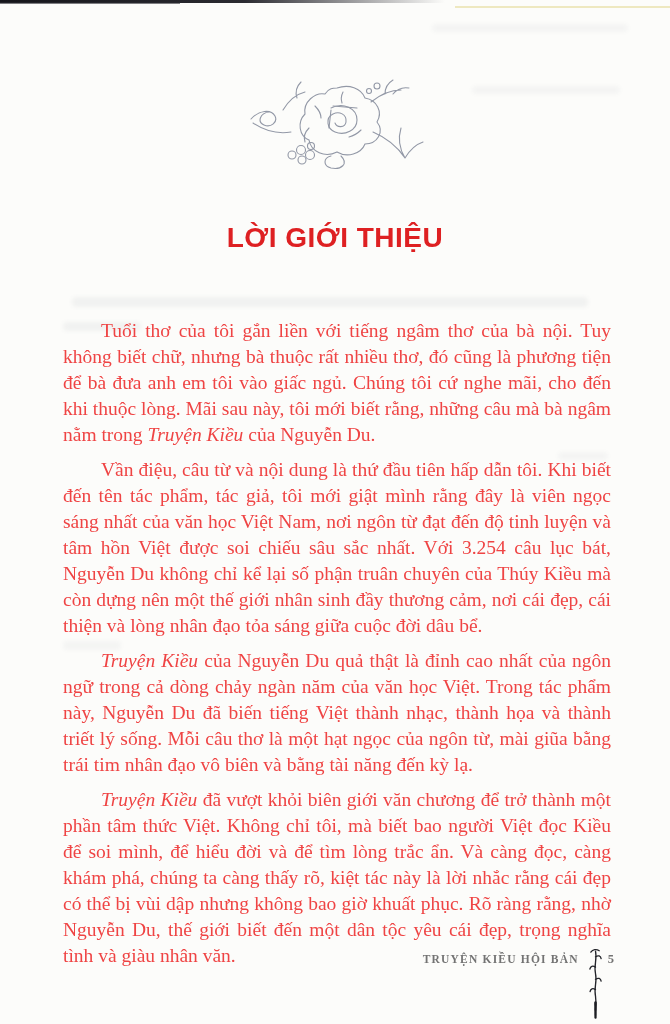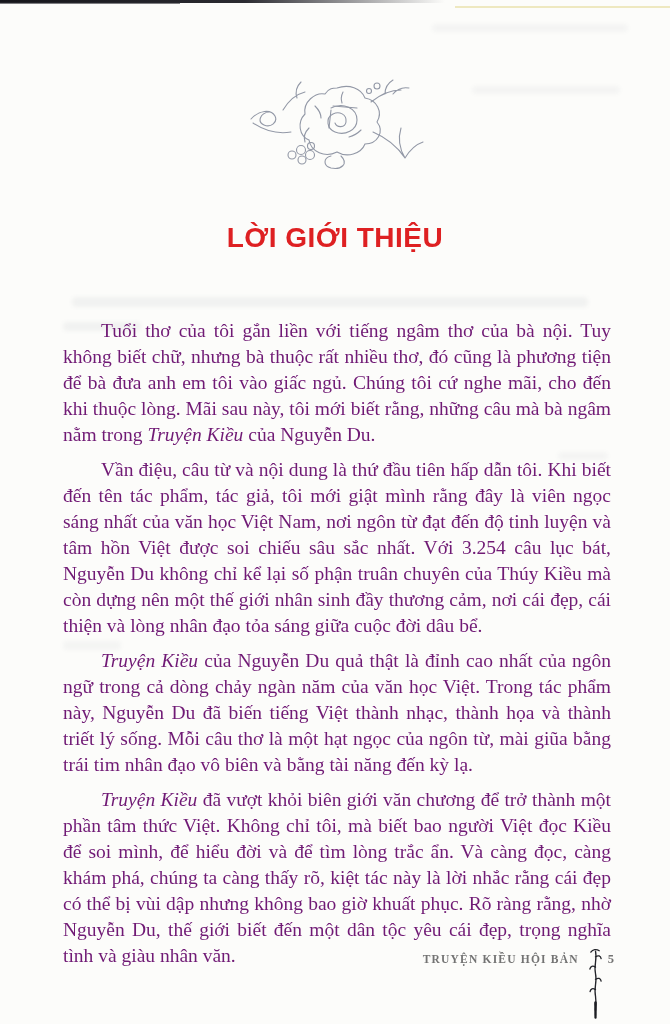--- a/index.html
+++ b/index.html
@@ -22,21 +22,21 @@
   .g6{top:452px;left:558px;width:50px;height:8px;opacity:.05;}
 
   .ornament{position:absolute;top:76px;left:50%;transform:translateX(-50%);width:180px;height:95px;}
   .ornament svg{display:block;width:180px;height:95px;}
 
   .title{position:absolute;top:222px;left:0;width:670px;margin:0;text-align:center;
     font-family:"Liberation Sans", sans-serif;font-weight:bold;font-size:28px;
     letter-spacing:.5px;color:#de2022;}
 
   .body-text{position:absolute;top:318px;left:63px;width:548px;
-    font-size:19.5px;line-height:26px;color:#701a75;text-align:justify;}
+    font-size:19.5px;line-height:26px;color:#ef4444;text-align:justify;}
   .body-text p{margin:0 0 9px 0;text-indent:38px;}
   .it{font-style:italic;}
 
   .footer{position:absolute;top:951px;right:56px;display:flex;align-items:flex-start;
     font-family:"Liberation Serif", serif;color:#737373;}
   .footer-title{font-weight:bold;font-size:11.5px;letter-spacing:1.2px;line-height:16px;}
   .footer-vine{position:relative;display:inline-block;width:18px;height:16px;margin-left:7px;}
   .footer-vine svg{position:absolute;top:-3px;left:2px;width:15px;height:72px;overflow:visible;}
   .footer-page{font-weight:bold;font-size:12.5px;line-height:16px;margin-left:4px;}
 </style>

